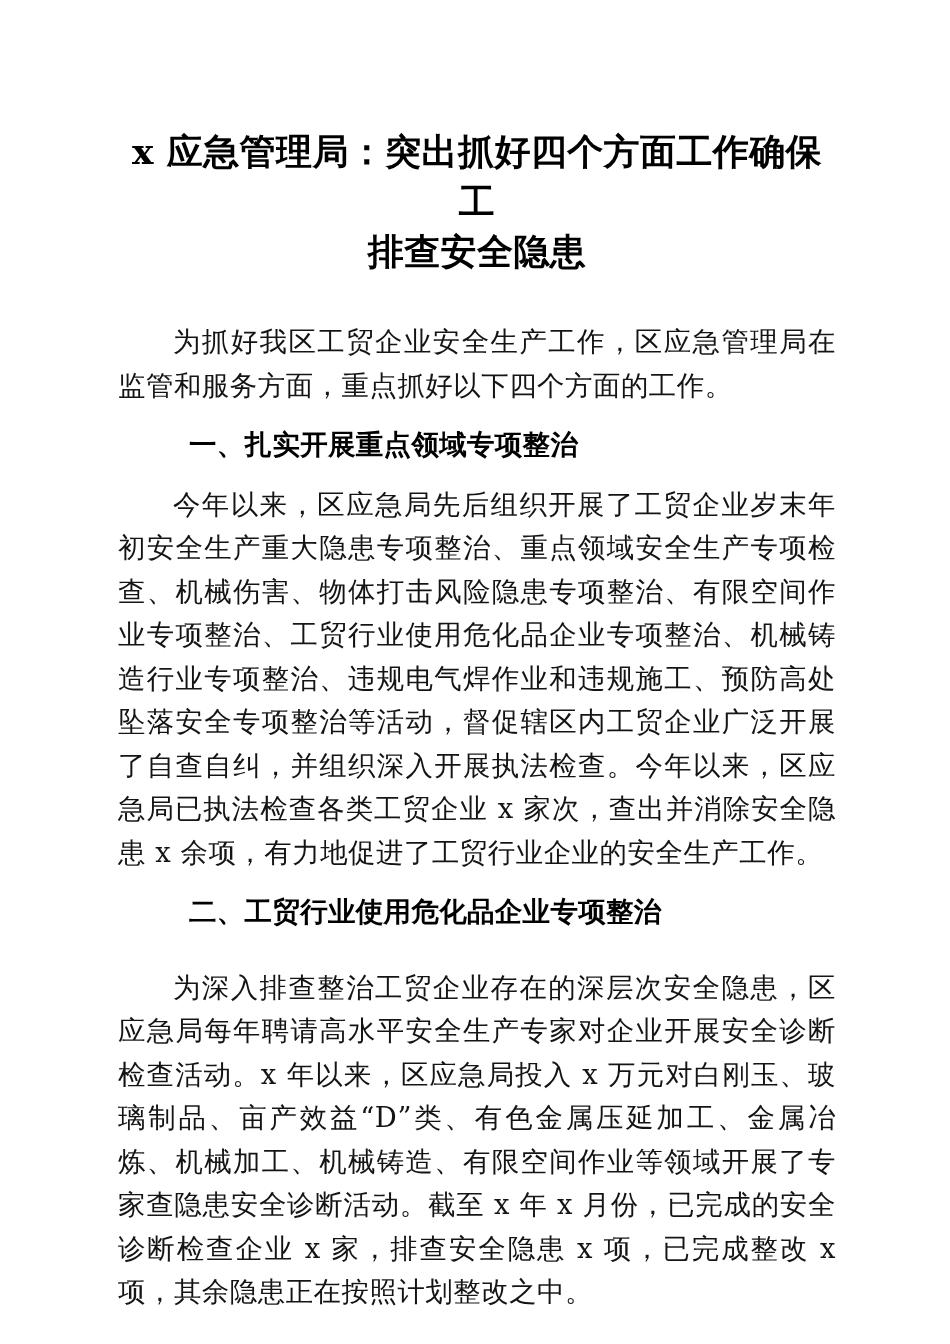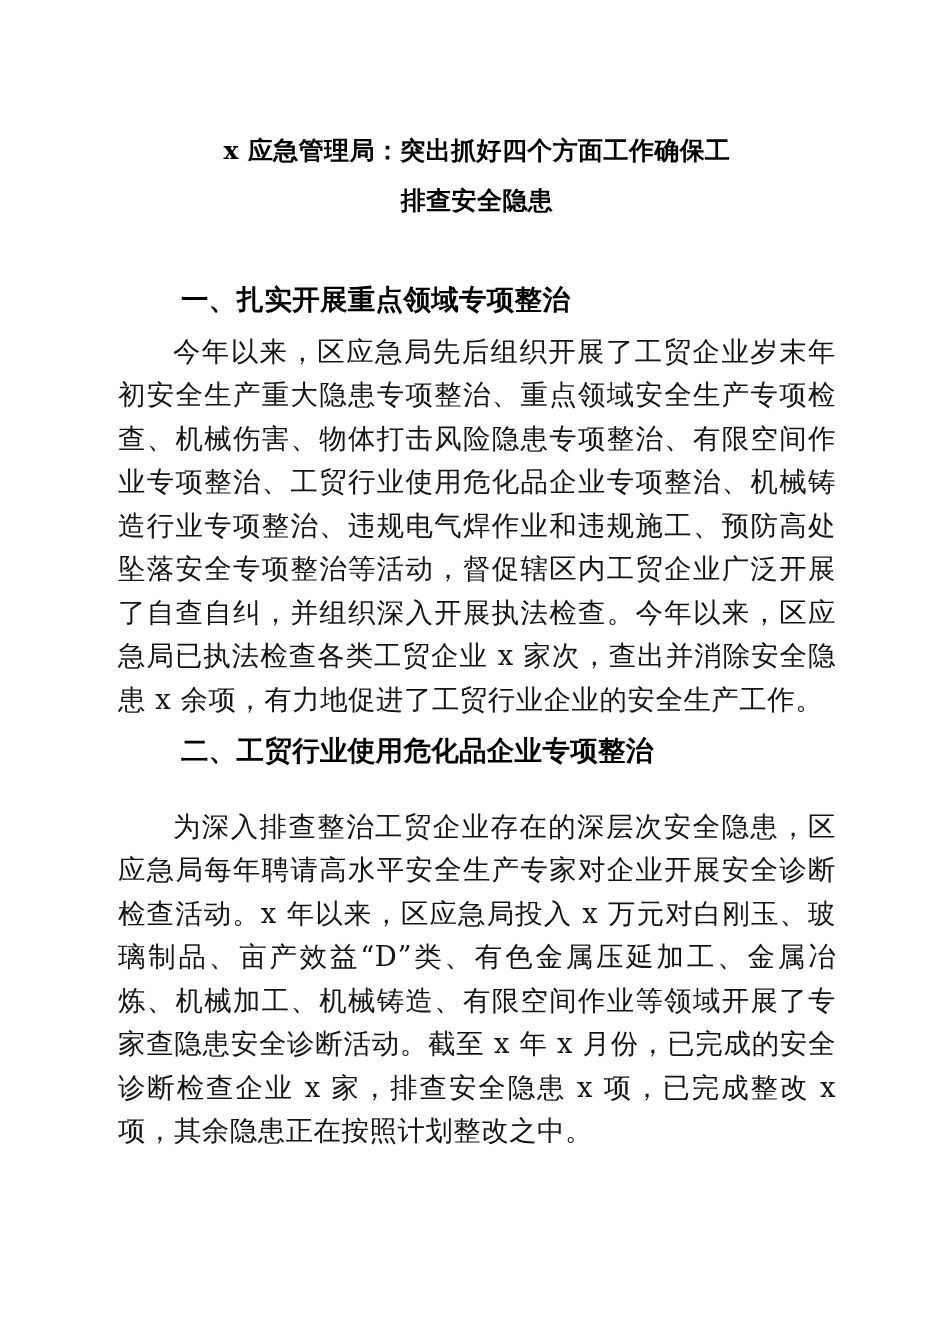--- a/index.html
+++ b/index.html
@@ -30,21 +30,21 @@
     position: absolute;
     left: 118px;
     top: 126px;
     width: 718px;
   }
 
   
   .doc-title {
     font-family: "DejaVu Serif", "Liberation Serif", serif;
     font-weight: 700;
-    font-size: 25px;
+    font-size: 36px;
     line-height: 50px;
     text-align: center;
     letter-spacing: 0.4px;
     color: #000000;
     margin: 0 0 0 0;
     padding: 0 2px;
     text-rendering: optimizeLegibility;
   }
 
   .title-spacer {
@@ -53,21 +53,21 @@
 
   
   .section-heading {
     font-family: "Liberation Sans", "DejaVu Sans", sans-serif;
     font-weight: 700;
     font-size: 27.5px;
     line-height: 43.5px;
     color: #000000;
     text-indent: 55px;
     letter-spacing: 0.3px;
-    margin: 8px;
+    margin: 16px;
     white-space: nowrap;
   }
 
   
   .body-para {
     font-family: "DejaVu Serif", "Liberation Serif", serif;
     font-size: 27.4px;
     line-height: 43.5px;
     color: #141414;
     text-align: justify;
@@ -90,20 +90,21 @@
 <div class="page">
   <div class="content">
 
     <h1 class="doc-title">
       <span>x 应急管理局：突出抓好四个方面工作确保工</span><br>
       <span>排查安全隐患</span>
     </h1>
 
     <div class="title-spacer"></div>
 
+    <p class="body-para">为抓好我区工贸企业安全生产工作，区应急管理局在监管和服务方面，重点抓好以下四个方面的工作。</p>
 
     <h2 class="section-heading">一、扎实开展重点领域专项整治</h2>
 
     <p class="body-para">今年以来，区应急局先后组织开展了工贸企业岁末年初安全生产重大隐患专项整治、重点领域安全生产专项检查、机械伤害、物体打击风险隐患专项整治、有限空间作业专项整治、工贸行业使用危化品企业专项整治、机械铸造行业专项整治、违规电气焊作业和违规施工、预防高处坠落安全专项整治等活动，督促辖区内工贸企业广泛开展了自查自纠，并组织深入开展执法检查。今年以来，区应急局已执法检查各类工贸企业 x 家次，查出并消除安全隐患 x 余项，有力地促进了工贸行业企业的安全生产工作。</p>
 
     <h2 class="section-heading">二、工贸行业使用危化品企业专项整治</h2>
 
     <p class="body-para last-justified">为深入排查整治工贸企业存在的深层次安全隐患，区应急局每年聘请高水平安全生产专家对企业开展安全诊断检查活动。x 年以来，区应急局投入 x 万元对白刚玉、玻璃制品、亩产效益“D”类、有色金属压延加工、金属冶炼、机械加工、机械铸造、有限空间作业等领域开展了专家查隐患安全诊断活动。截至 x 年 x 月份，已完成的安全诊断检查企业 x 家，排查安全隐患 x 项，已完成整改 x 项，其余隐患正在按照计划整改之中。</p>
 
   </div>

